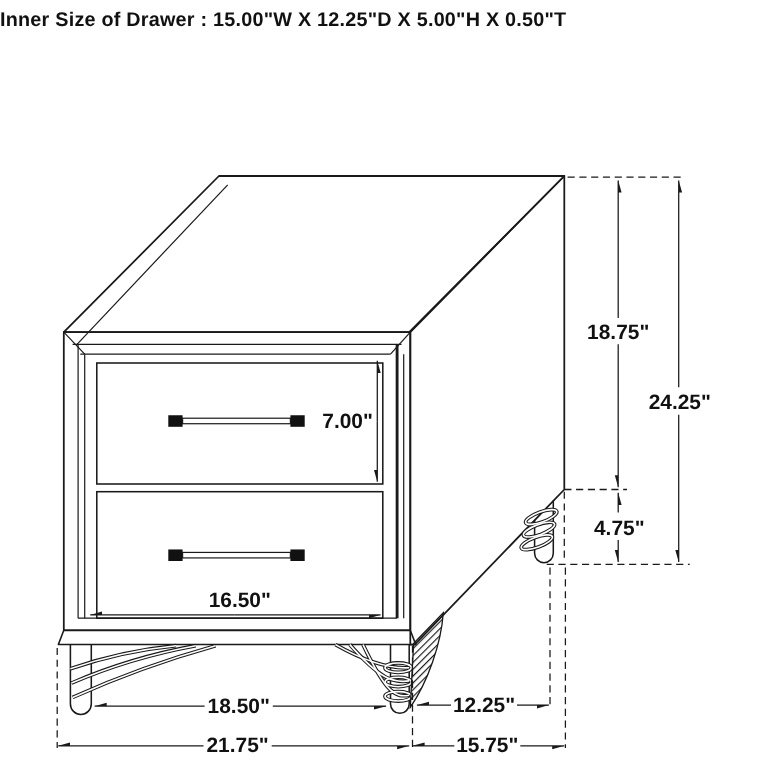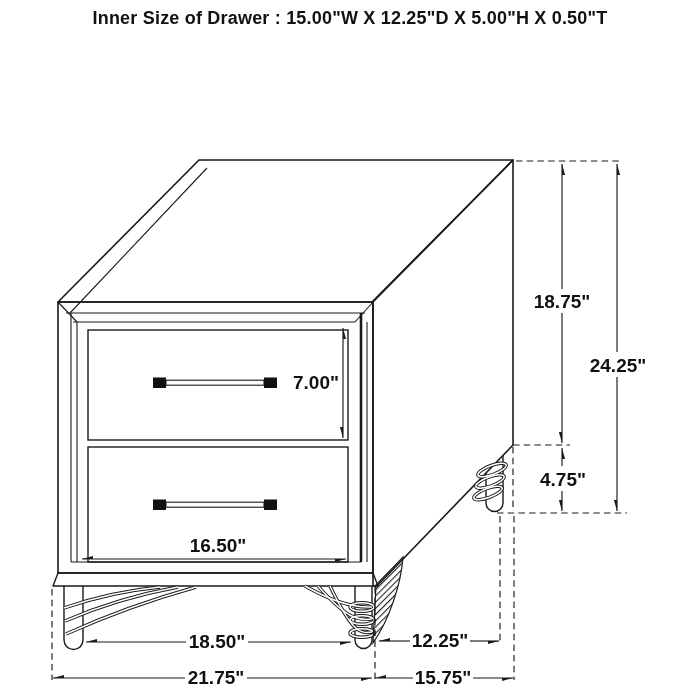--- a/index.html
+++ b/index.html
@@ -1,18 +1,18 @@
 <!DOCTYPE html>
 <html><head>
 <meta charset="utf-8">
 <style>
   html,body{margin:0;padding:0;background:#ffffff;}
   .stage{position:relative;width:700px;height:700px;background:#ffffff;overflow:hidden;
          font-family:"Liberation Sans","DejaVu Sans",sans-serif;}
-  .title{position:absolute;top:8px;left:0;width:700px;text-align:center;
+  .title{position:absolute;top:8px;left:0;width:700px;text-align:left;
          font-size:18px;font-weight:bold;color:#111;letter-spacing:0.2px;white-space:pre;}
   svg text{font-family:"Liberation Sans","DejaVu Sans",sans-serif;font-size:19px;font-weight:bold;fill:#111;}
   .ln{stroke:#1a1a1a;fill:none;}
 </style>
 </head>
 <body>
 
 <div class="stage">
 
   <div class="title">Inner Size of Drawer : 15.00"W X 12.25"D X 5.00"H X 0.50"T</div>

